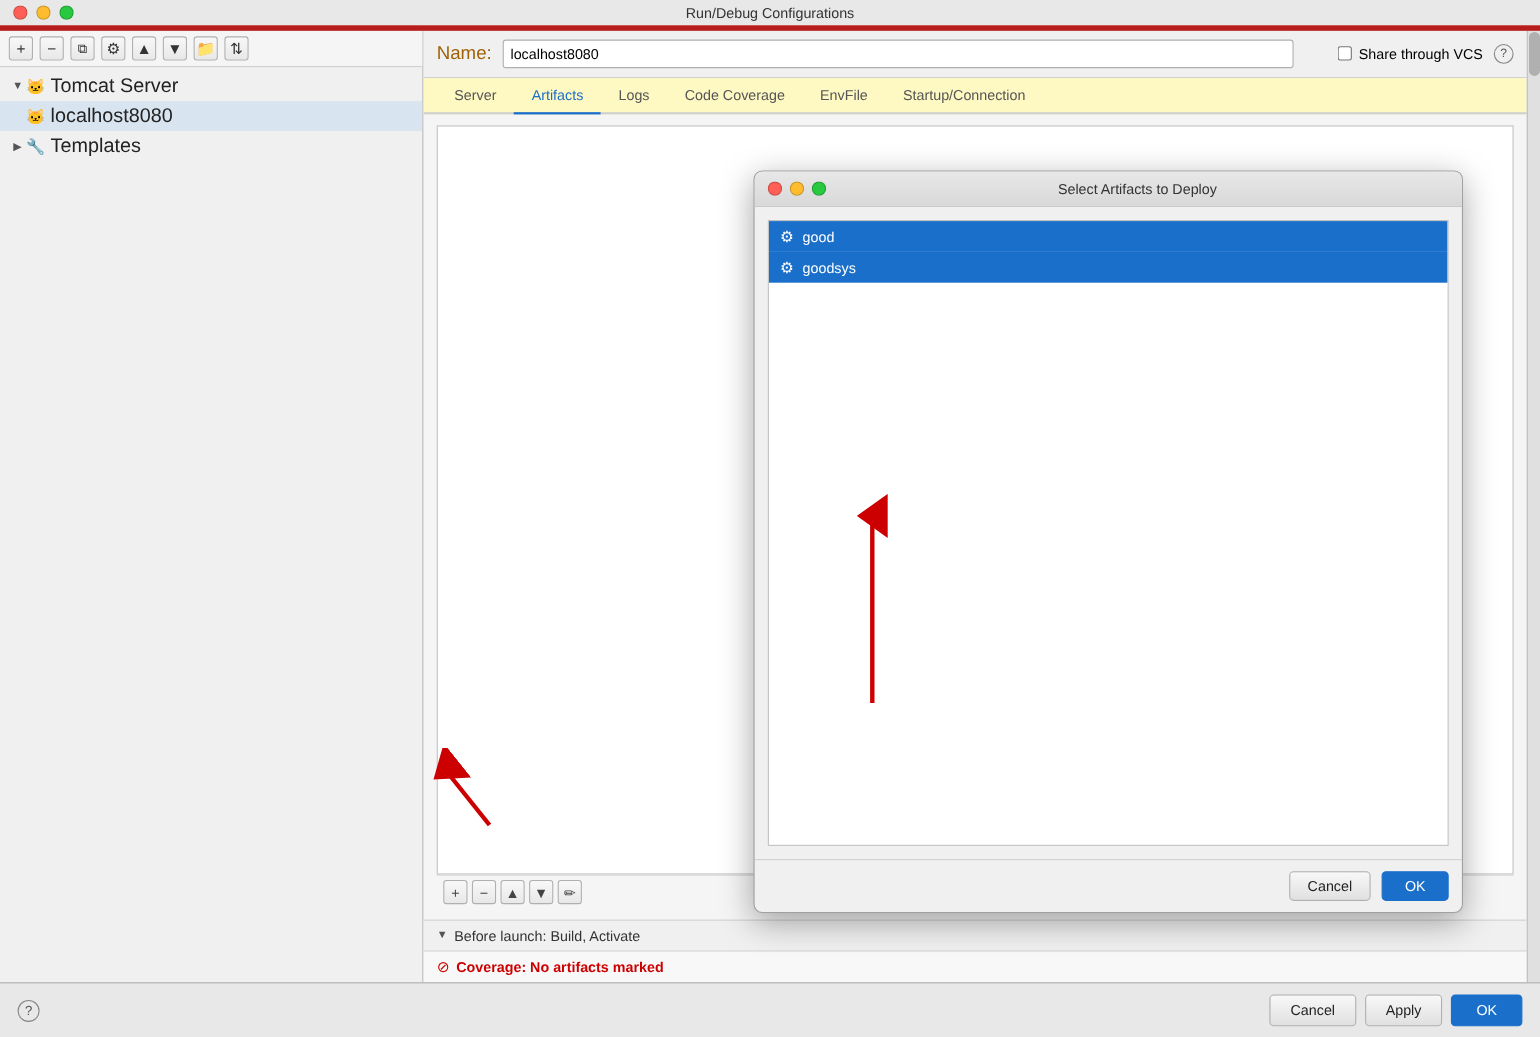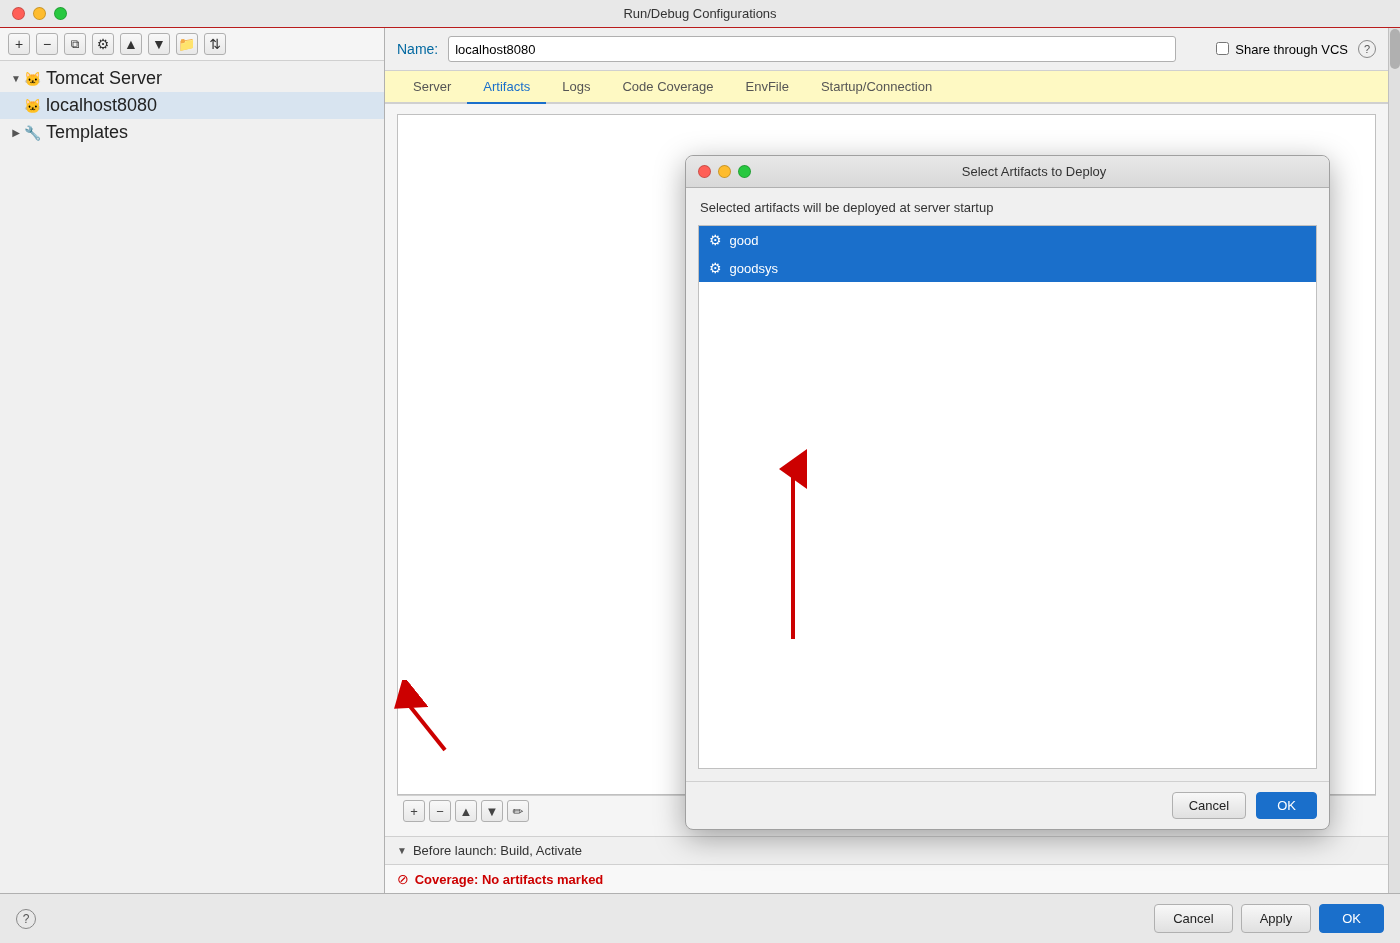--- a/index.html
+++ b/index.html
@@ -14,21 +14,21 @@
       flex-direction: column;
     }
 
     
     .title-bar {
       background: #e8e8e8;
       height: 28px;
       display: flex;
       align-items: center;
       justify-content: center;
-      border-bottom: 1px solid #b91c1c;
+      border-bottom: 5px solid #b91c1c;
       position: relative;
       flex-shrink: 0;
     }
     .window-controls {
       position: absolute;
       left: 12px;
       display: flex;
       gap: 8px;
       align-items: center;
     }
@@ -132,22 +132,22 @@
     
     .name-bar {
       display: flex;
       align-items: center;
       padding: 8px 12px;
       gap: 10px;
       background: #f0f0f0;
       border-bottom: 1px solid #d0d0d0;
     }
     .name-label {
-      font-size: 14px;
-      color: #0369a1;
+      font-size: 17px;
+      color: #a16207;
     }
     .name-input {
       flex: 1;
       height: 26px;
       border: 1px solid #b0b0b0;
       border-radius: 3px;
       padding: 0 6px;
       font-size: 13px;
       background: white;
       outline: none;
@@ -542,21 +542,20 @@
     <div class="dialog-titlebar">
       <div class="dialog-win-controls">
         <div class="win-btn close"></div>
         <div class="win-btn minimize" style="background:#febc2e;"></div>
         <div class="win-btn maximize" style="background:#28c840;"></div>
       </div>
       <span class="dialog-title">Select Artifacts to Deploy</span>
     </div>
 
     <div class="dialog-body">
-      <span class="dialog-subtitle">Selected artifacts will be deployed at server startup</span>
       <div class="artifact-list">
 
         <div class="artifact-item selected-blue">
           <span class="artifact-icon">⚙</span>
           <span>good</span>
         </div>
 
         <div class="artifact-item selected-blue2">
           <span class="artifact-icon">⚙</span>
           <span>goodsys</span>

